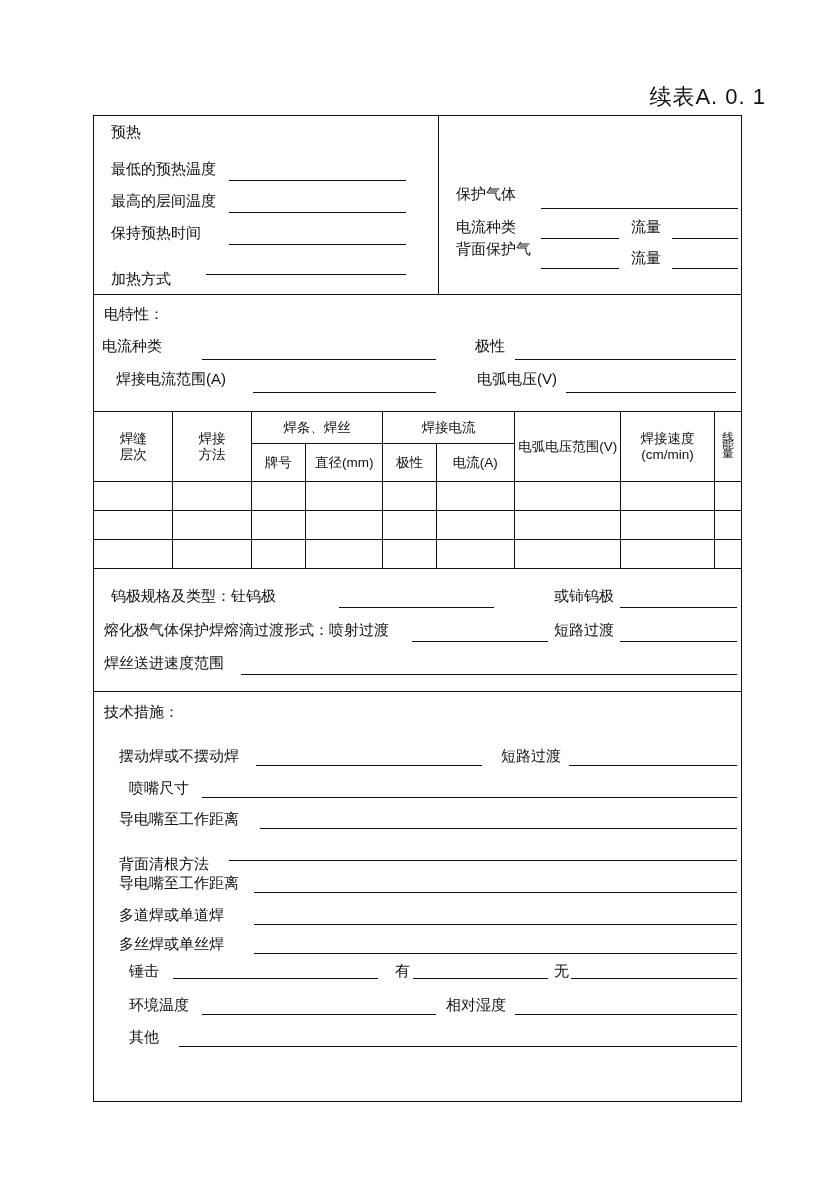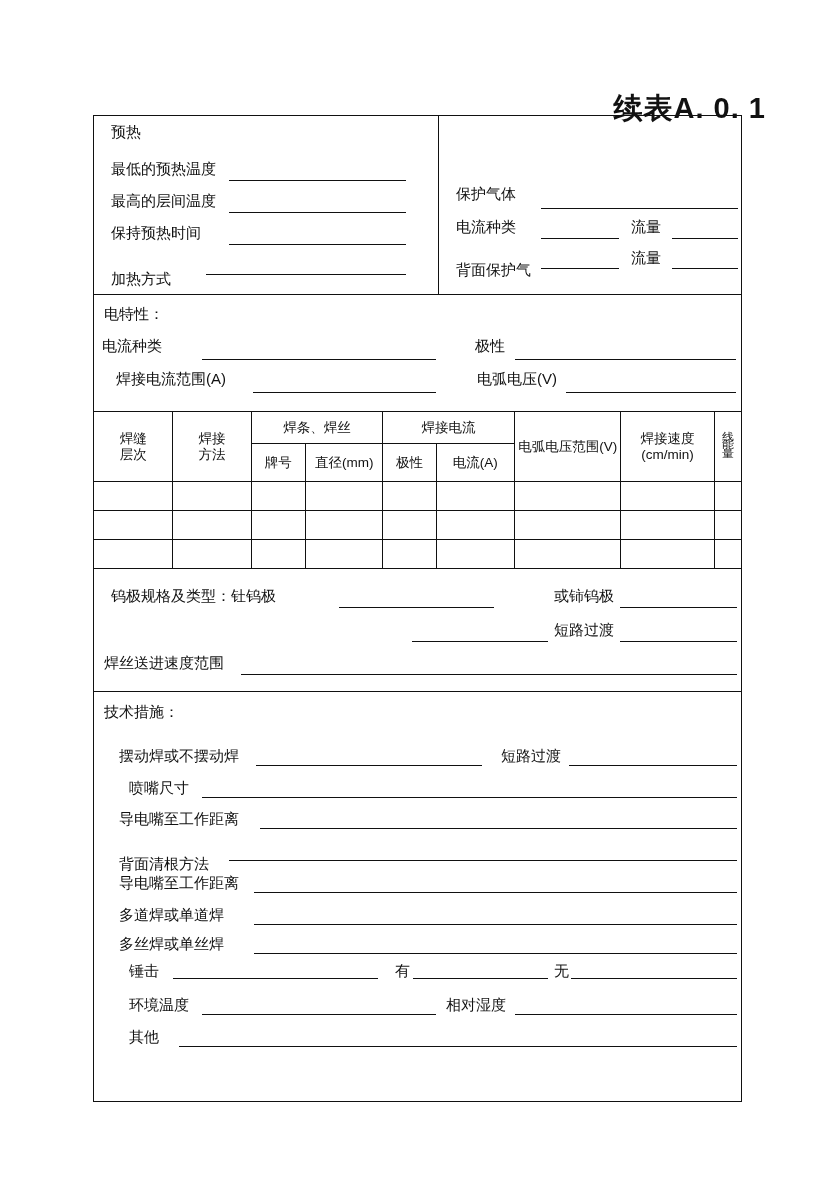--- a/index.html
+++ b/index.html
@@ -1,19 +1,19 @@
 <!DOCTYPE html>
 <html><head>
 <meta charset="utf-8">
 <style>
   html,body{margin:0;padding:0;background:#e8e8e8;}
   .page{position:relative;width:838px;height:1186px;background:#ffffff;
         font-family:"Liberation Sans","DejaVu Sans",sans-serif;color:#111;overflow:hidden;}
-  .doc-title{position:absolute;left:500px;top:89px;width:266px;text-align:right;
-             font-size:29px;font-weight:bold;letter-spacing:1px;white-space:nowrap;}
+  .doc-title{position:absolute;left:500px;top:82px;width:266px;text-align:right;
+             font-size:22px;font-weight:normal;letter-spacing:1px;white-space:nowrap;}
   .form{position:absolute;left:93px;top:115px;width:647px;height:985px;
         border:1px solid #111;box-sizing:content-box;}
   .lbl{position:absolute;font-size:15px;line-height:19px;white-space:nowrap;}
   .fline{position:absolute;height:0;border-bottom:1px solid #111;}
   .hline{position:absolute;left:0;right:0;height:0;border-bottom:1px solid #111;}
   .vline{position:absolute;width:0;border-left:1px solid #111;}
   .wtable{position:absolute;left:-1px;top:295px;width:649px;border-collapse:collapse;table-layout:fixed;}
   .wtable td{border:1px solid #111;text-align:center;vertical-align:middle;
              font-size:13.5px;line-height:16px;padding:0;}
   .pre{white-space:pre-line;}
@@ -42,21 +42,21 @@
     <div class="fline" style="left:135px;top:128px;width:177px"></div>
     <div class="lbl" style="left:17px;top:153px">加热方式</div>
     <div class="fline" style="left:112px;top:158px;width:200px"></div>
 
     <div class="lbl" style="left:362px;top:68px">保护气体</div>
     <div class="fline" style="left:447px;top:92px;width:197px"></div>
     <div class="lbl" style="left:362px;top:101px">电流种类</div>
     <div class="fline" style="left:447px;top:122px;width:78px"></div>
     <div class="lbl" style="left:537px;top:101px">流量</div>
     <div class="fline" style="left:578px;top:122px;width:66px"></div>
-    <div class="lbl" style="left:362px;top:144px">背面保护气</div>
+    <div class="lbl" style="left:362px;top:123px">背面保护气</div>
     <div class="fline" style="left:447px;top:152px;width:78px"></div>
     <div class="lbl" style="left:537px;top:132px">流量</div>
     <div class="fline" style="left:578px;top:152px;width:66px"></div>
 
     <div class="lbl" style="left:10px;top:188px">电特性：</div>
     <div class="lbl" style="left:8px;top:220px">电流种类</div>
     <div class="fline" style="left:108px;top:243px;width:234px"></div>
     <div class="lbl" style="left:381px;top:220px">极性</div>
     <div class="fline" style="left:421px;top:243px;width:221px"></div>
     <div class="lbl" style="left:22px;top:253px">焊接电流范围(A)</div>
@@ -130,20 +130,21 @@
             <td></td>
             <td></td>
       </tr>
     </tbody>
       </table>
 
     <div class="lbl" style="left:17px;top:470px">钨极规格及类型：钍钨极</div>
     <div class="fline" style="left:245px;top:491px;width:155px"></div>
     <div class="lbl" style="left:460px;top:470px">或铈钨极</div>
     <div class="fline" style="left:526px;top:491px;width:117px"></div>
+    <div class="lbl" style="left:10px;top:504px">熔化极气体保护焊熔滴过渡形式：喷射过渡</div>
     <div class="fline" style="left:318px;top:525px;width:136px"></div>
     <div class="lbl" style="left:460px;top:504px">短路过渡</div>
     <div class="fline" style="left:526px;top:525px;width:117px"></div>
     <div class="lbl" style="left:10px;top:537px">焊丝送进速度范围</div>
     <div class="fline" style="left:147px;top:558px;width:496px"></div>
 
     <div class="lbl" style="left:10px;top:586px">技术措施：</div>
 
     <div class="lbl" style="left:25px;top:630px">摆动焊或不摆动焊</div>
     <div class="fline" style="left:162px;top:649px;width:226px"></div>

